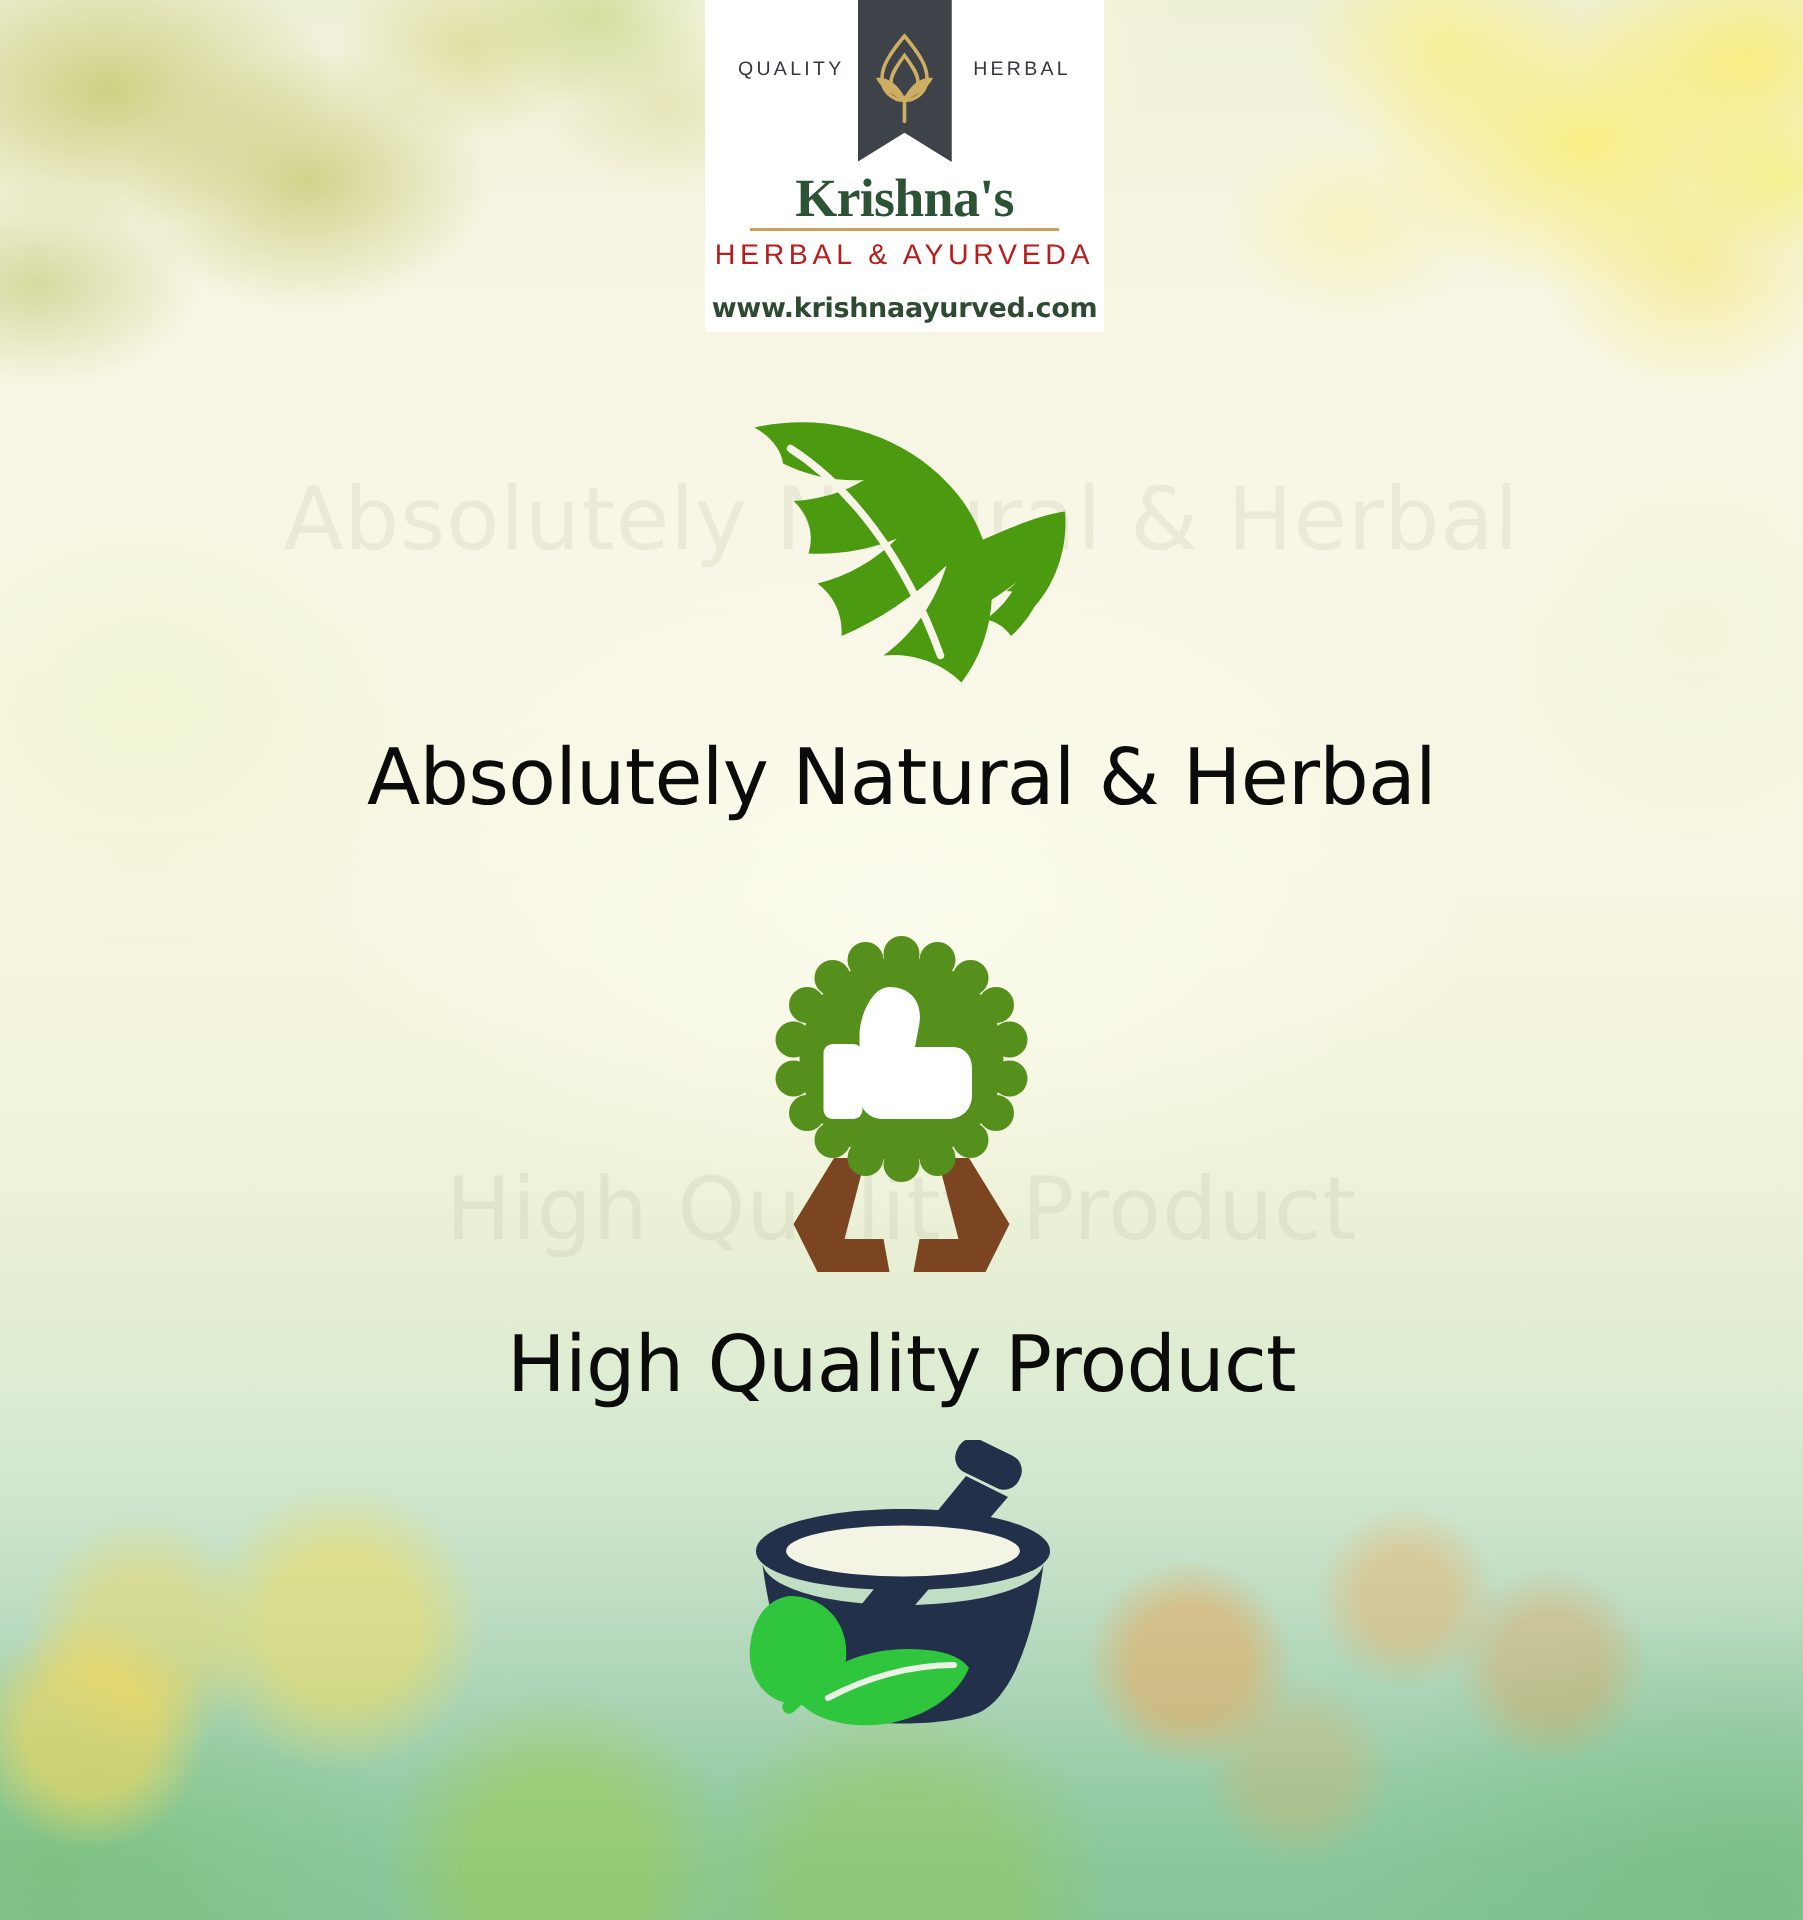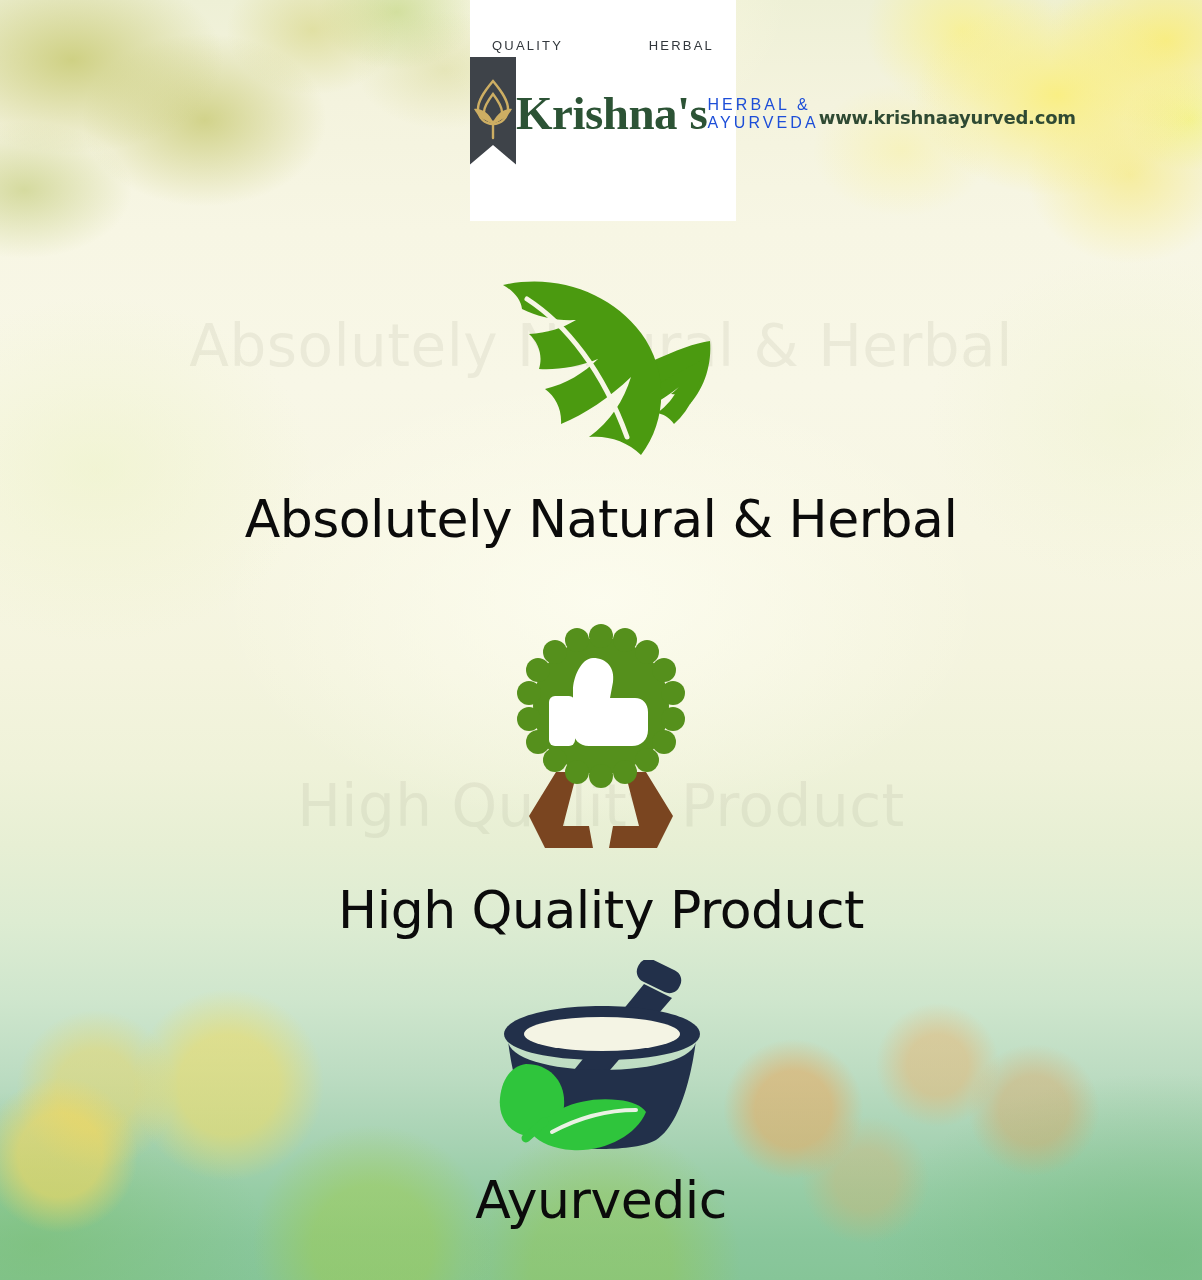--- a/index.html
+++ b/index.html
@@ -66,47 +66,47 @@
     color:rgba(150,150,120,.13);
     letter-spacing:.5px;white-space:nowrap;pointer-events:none;
   }
   #ghost1{top:312px;font-size:58px;}
   #ghost2{top:772px;font-size:58px;}
 
   
   #logo-card{
     position:absolute;left:470px;top:0;width:266px;height:221px;
     background:#ffffff;
-    display:flex;flex-direction:row;align-items:center;
+    display:flex;flex-direction:column;align-items:center;
   }
   #ribbon{
     position:relative;width:63px;height:108px;margin-top:0;
     background:#3e4349;
     clip-path:polygon(0 0,100% 0,100% 100%,50% 82%,0 100%);
     display:flex;align-items:center;justify-content:center;
   }
   #ribbon svg{width:46px;height:70px;display:block;}
   #qt-row{
     position:absolute;top:38px;left:0;width:100%;
     display:flex;justify-content:space-between;align-items:center;
     padding:0 22px;box-sizing:border-box;pointer-events:none;
   }
   .qt-word{
     font-family:"Liberation Sans", sans-serif;
     font-size:13px;letter-spacing:2.2px;color:#33383d;font-weight:400;
   }
   #wordmark{
     font-family:"Liberation Serif", serif;
-    font-size:47px;line-height:1;color:#2c5335;font-weight:700;
+    font-size:36px;line-height:1;color:#2c5335;font-weight:700;
     margin-top:6px;letter-spacing:-.5px;
   }
   #wm-rule{width:206px;height:2px;background:#c8a15c;margin-top:2px;}
   #subwordmark{
     font-family:"Liberation Sans", sans-serif;
-    font-size:16px;letter-spacing:3.1px;color:#1d4ed8;margin-top:6px;font-weight:400;
+    font-size:19px;letter-spacing:3.1px;color:#b91c1c;margin-top:6px;font-weight:400;
   }
   #site{
     font-family:"DejaVu Sans", sans-serif;font-weight:700;
     font-size:18px;color:#2f4a33;margin-top:13px;letter-spacing:-.2px;
   }
 
   
   .feature{position:absolute;left:0;width:100%;text-align:center;}
   .f-icon{display:flex;justify-content:center;align-items:flex-end;}
   .f-label{
@@ -262,16 +262,15 @@
                    C24 174 12 158 14 138 C16 118 26 106 40 104 Z"></path>
           <path d="M46 174 C62 150 94 136 132 140 C146 141 156 146 160 152
                    C150 176 118 192 86 190 C68 189 54 183 46 174 Z"></path>
           <path d="M40 178 L58 162" stroke="#2fc53c" stroke-width="9" stroke-linecap="round"></path>
         </g>
         <g fill="none" stroke="#eaf2e4" stroke-width="4" stroke-linecap="round">
           <path d="M66 172 C92 158 122 150 150 150"></path>
         </g>
       </svg>
     </div>
-    <div class="f-label">Ayurvedic</div>
   </div>
 
 </div>
 
 </body></html>

